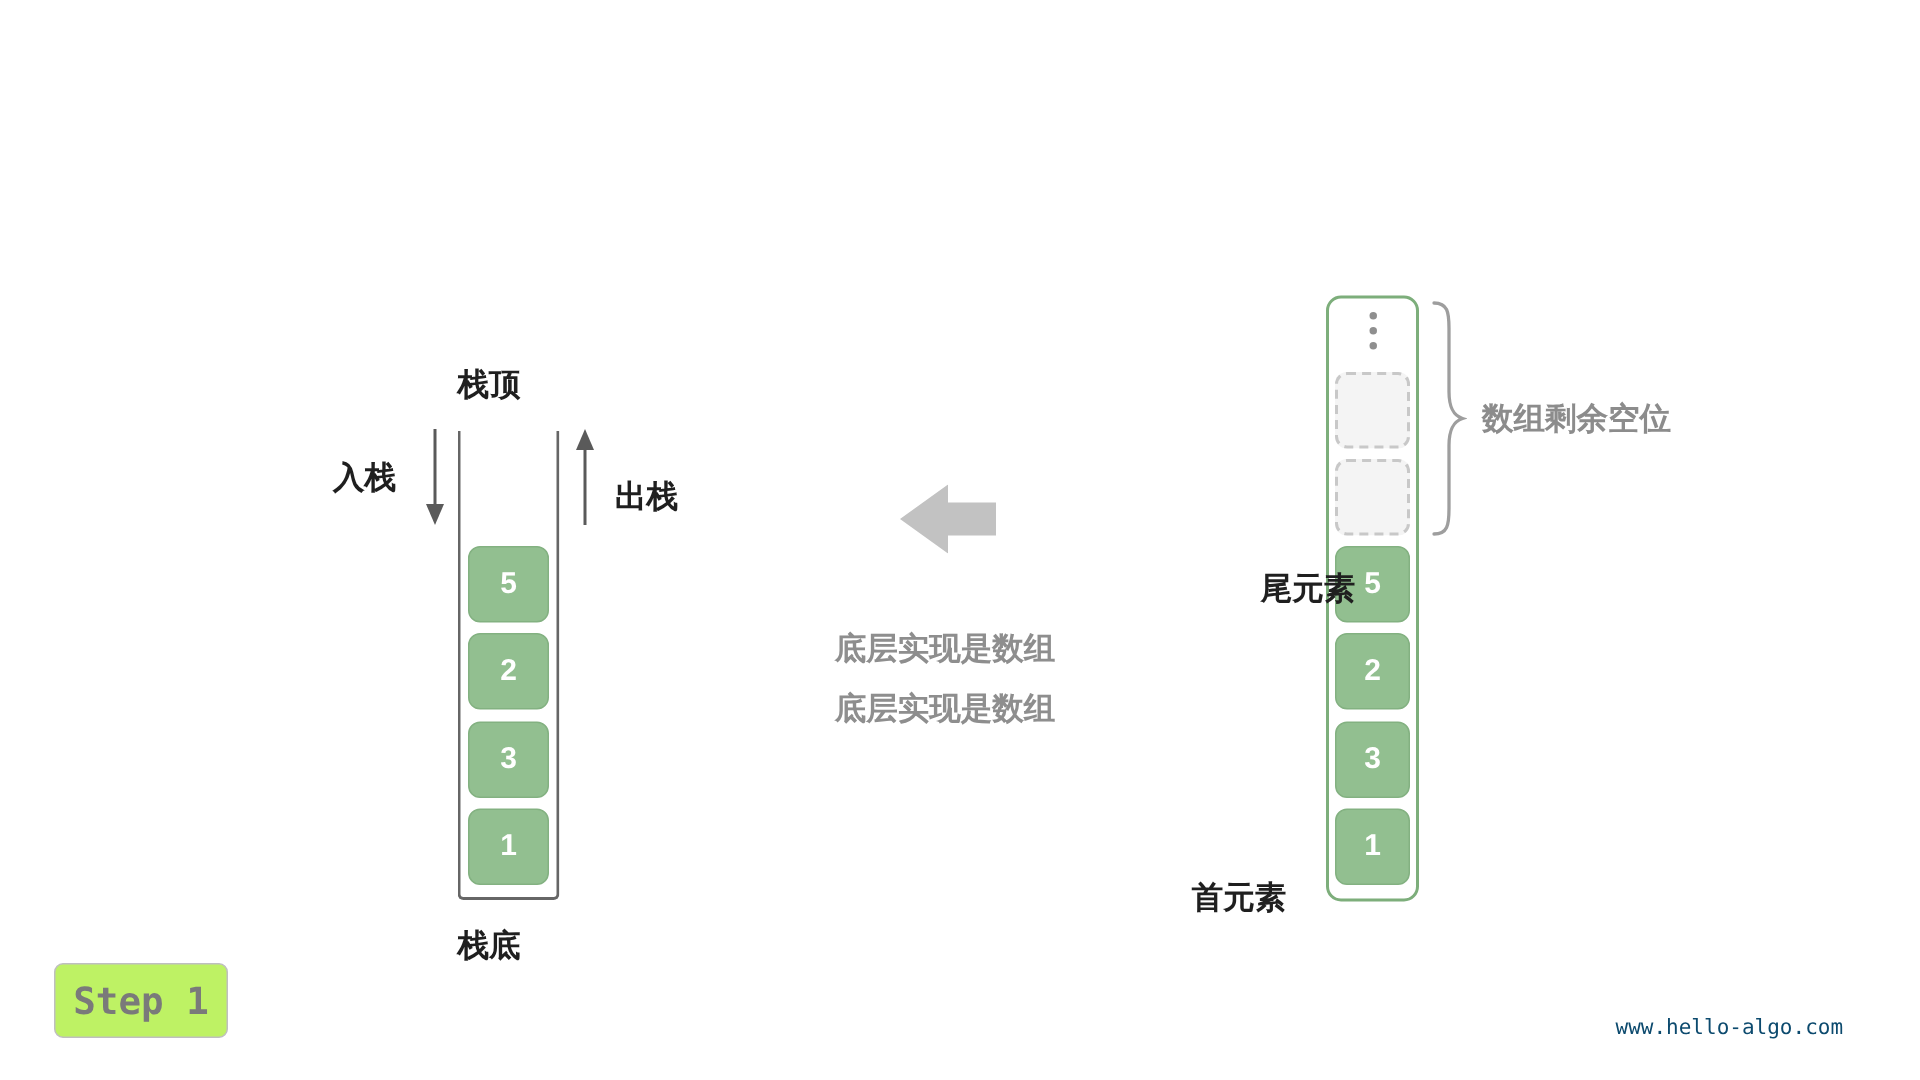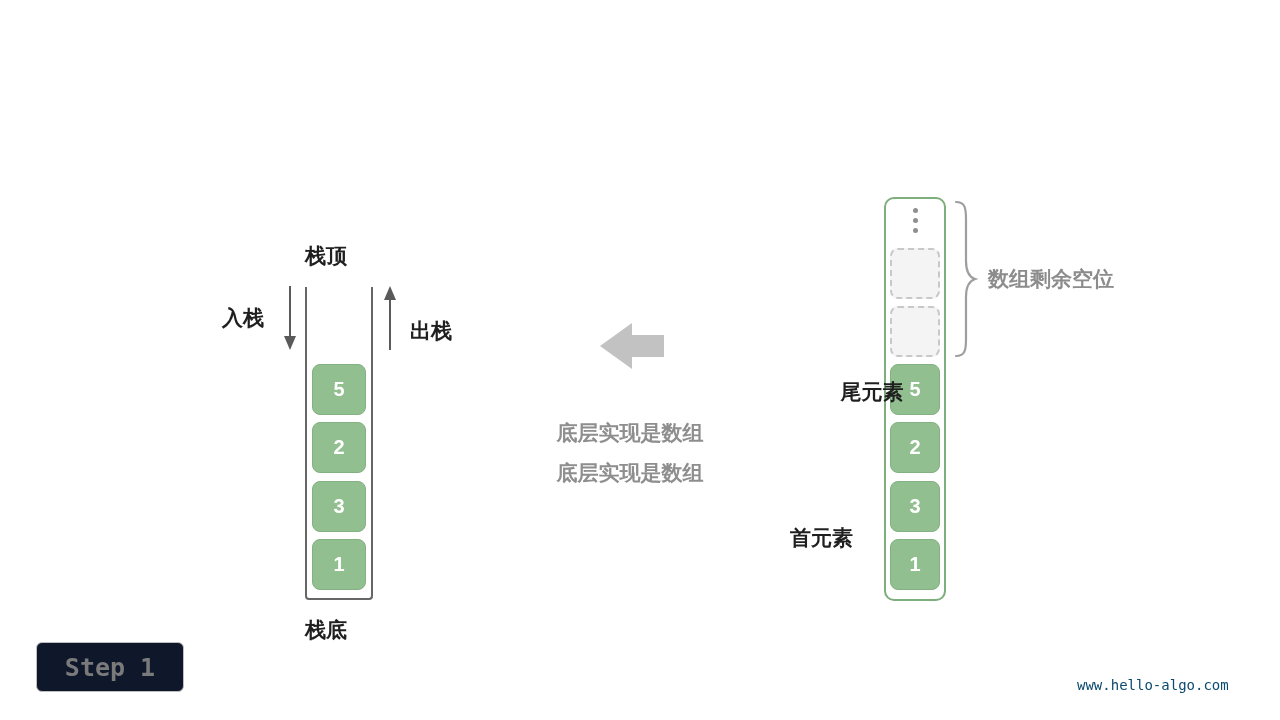--- a/index.html
+++ b/index.html
@@ -49,22 +49,22 @@
 
   .caption {
     position:absolute; left:480px; top:413px; width:300px;
     text-align:center; font-weight:bold; font-size:21px; color:#8e8e8e;
     line-height:40px;
   }
 
   .svg-abs { position:absolute; }
 
   .step-badge {
-    position:absolute; left:36px; top:642px; width:148px; height:50px;
-    background:#0f172a; border:1px solid #bfbfbf; border-radius:6px;
+    position:absolute; left:36px; top:642px; width:116px; height:50px;
+    background:#bef264; border:1px solid #bfbfbf; border-radius:6px;
     display:flex; align-items:center; justify-content:center;
     font-family:"DejaVu Sans Mono", monospace; font-weight:bold;
     font-size:25px; color:#7a7a7a;
   }
   .watermark {
     position:absolute; left:1077px; top:677px;
     font-family:"DejaVu Sans Mono", monospace; font-size:14px; color:#0c4a6e;
   }
 </style>
 </head>
@@ -121,18 +121,18 @@
   </div>
 
   <svg class="svg-abs" style="left:952px; top:199px;" width="26" height="160" viewBox="0 0 26 160">
     <path d="M4,3 C13,3 14,9 14,20 L14,62 C14,73 17,78 23,80 C17,82 14,87 14,98 L14,140 C14,151 13,157 4,157" fill="none" stroke="#9e9e9e" stroke-width="2.2" stroke-linecap="round"></path>
   </svg>
 
   <div class="lbl gray" style="left:988px; top:265px;">数组剩余空位</div>
 
   <div class="lbl" style="left:836px; top:378px; width:72px; text-align:center;">尾元素</div>
 
-  <div class="lbl" style="left:790px; top:524px; width:72px; text-align:left;">首元素</div>
+  <div class="lbl" style="left:790px; top:584px; width:72px; text-align:center;">首元素</div>
 
   <div class="step-badge">Step 1</div>
   <div class="watermark">www.hello-algo.com</div>
 
 </div>
 
 </body></html>

